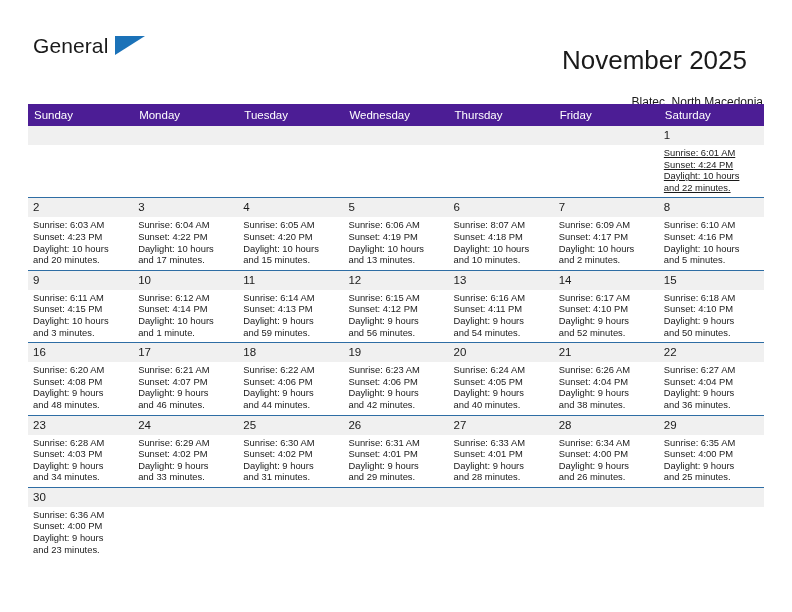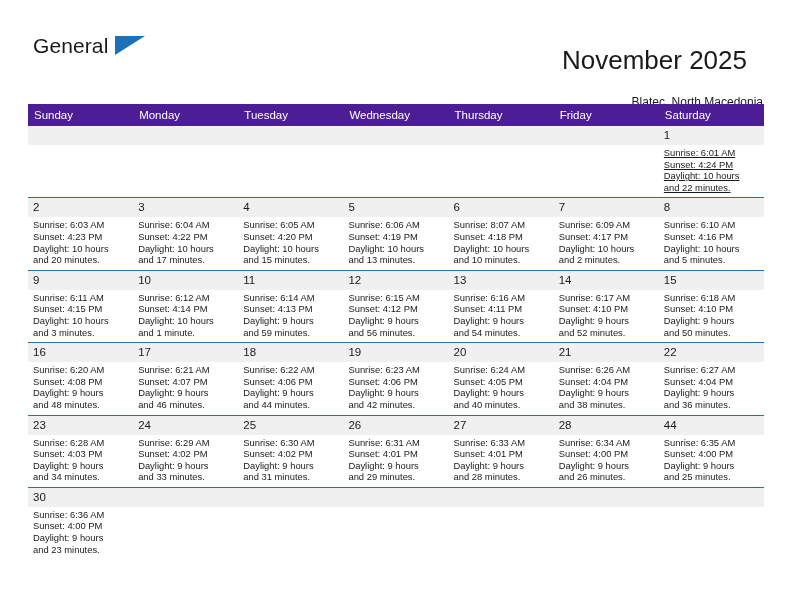--- a/index.html
+++ b/index.html
@@ -444,21 +444,21 @@
           <td>
             <div class="daynum">28</div>
             <div class="details">
               <div>Sunrise: 6:34 AM</div>
               <div>Sunset: 4:00 PM</div>
               <div>Daylight: 9 hours</div>
               <div>and 26 minutes.</div>
             </div>
           </td>
           <td>
-            <div class="daynum">44</div>
+            <div class="daynum">29</div>
             <div class="details">
               <div>Sunrise: 6:35 AM</div>
               <div>Sunset: 4:00 PM</div>
               <div>Daylight: 9 hours</div>
               <div>and 25 minutes.</div>
             </div>
           </td>
         </tr>
         <tr class="week-last">
           <td>

